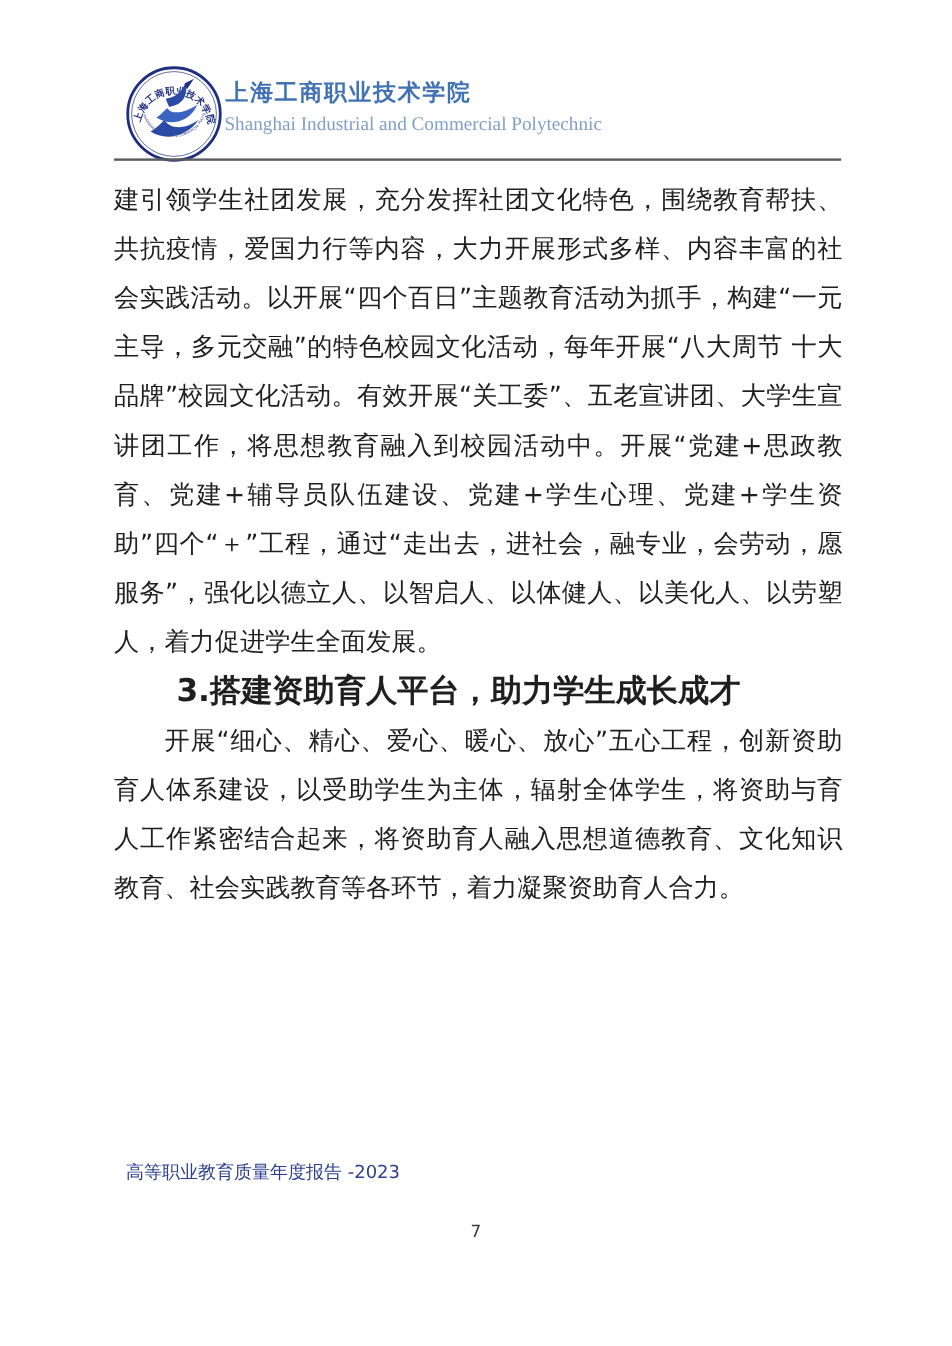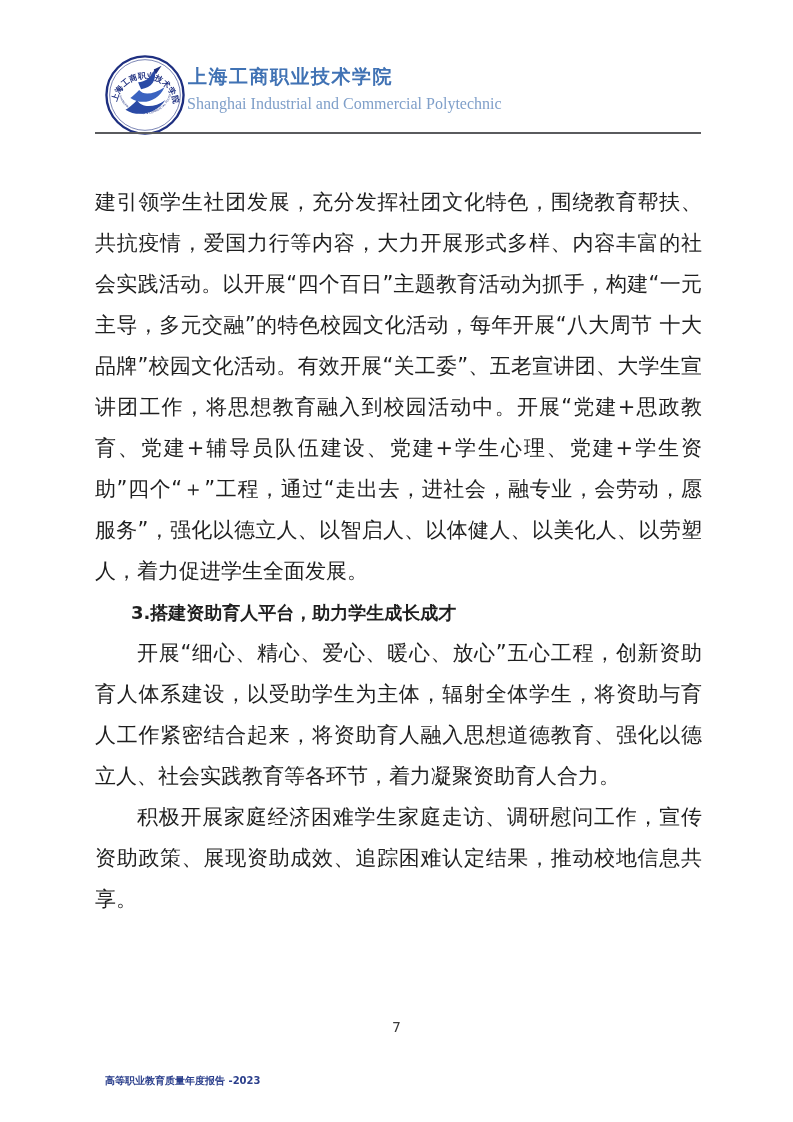--- a/index.html
+++ b/index.html
@@ -39,32 +39,32 @@
   .doc-body {
     position:absolute; left:95px; top:146px;
     width:607px;
     color:#1f1f1f;
     font-size:21px;
     line-height:41px;
     text-align:justify;
     text-justify:inter-character;
   }
   .doc-body p { margin:0; text-indent:2em; }
-  .doc-body p.no-indent { text-indent:0;margin-top:36px; }
+  .doc-body p.no-indent { text-indent:0; }
   .doc-body h3 {
     margin:0;
-    font-size:18px; font-weight:bold;
+    font-size:26px; font-weight:bold;
     line-height:41px;
     text-indent:2em;
   }
 
   
   .footer-title {
-    position:absolute; left:105px; top:1074px;
-    font-size:10px; font-weight:bold;
+    position:absolute; left:105px; top:968px;
+    font-size:15px; font-weight:normal;
     color:#2b3f8c;
     white-space:nowrap;
   }
   .page-number {
     position:absolute; left:0; top:1019px;
     width:100%; text-align:center;
     font-size:14px; color:#3a3a3a;
   }
 </style>
 </head>
@@ -93,20 +93,19 @@
     </g>
   </svg>
 
   <div class="title-cn">上海工商职业技术学院</div>
   <div class="title-en">Shanghai Industrial and Commercial Polytechnic</div>
   <div class="header-rule"></div>
 
   <main class="doc-body">
     <p class="no-indent">建引领学生社团发展，充分发挥社团文化特色，围绕教育帮扶、共抗疫情，爱国力行等内容，大力开展形式多样、内容丰富的社会实践活动。以开展“四个百日”主题教育活动为抓手，构建“一元主导，多元交融”的特色校园文化活动，每年开展“八大周节 十大品牌”校园文化活动。有效开展“关工委”、五老宣讲团、大学生宣讲团工作，将思想教育融入到校园活动中。开展“党建+思政教育、党建+辅导员队伍建设、党建+学生心理、党建+学生资助”四个“＋”工程，通过“走出去，进社会，融专业，会劳动，愿服务”，强化以德立人、以智启人、以体健人、以美化人、以劳塑人，着力促进学生全面发展。</p>
     <h3>3.搭建资助育人平台，助力学生成长成才</h3>
-    <p>开展“细心、精心、爱心、暖心、放心”五心工程，创新资助育人体系建设，以受助学生为主体，辐射全体学生，将资助与育人工作紧密结合起来，将资助育人融入思想道德教育、强化以德立人、社会实践教育等各环节，着力凝聚资助育人合力。</p>
-    <p>积极开展家庭经济困难学生家庭走访、调研慰问工作，宣传资助政策、展现资助成效、追踪困难认定结果，推动校地信息共享。</p>
+    <p>开展“细心、精心、爱心、暖心、放心”五心工程，创新资助育人体系建设，以受助学生为主体，辐射全体学生，将资助与育人工作紧密结合起来，将资助育人融入思想道德教育、文化知识教育、社会实践教育等各环节，着力凝聚资助育人合力。</p>
   </main>
 
   <div class="footer-title">高等职业教育质量年度报告 -2023</div>
   <div class="page-number">7</div>
 
 </div>
 
 </body></html>

